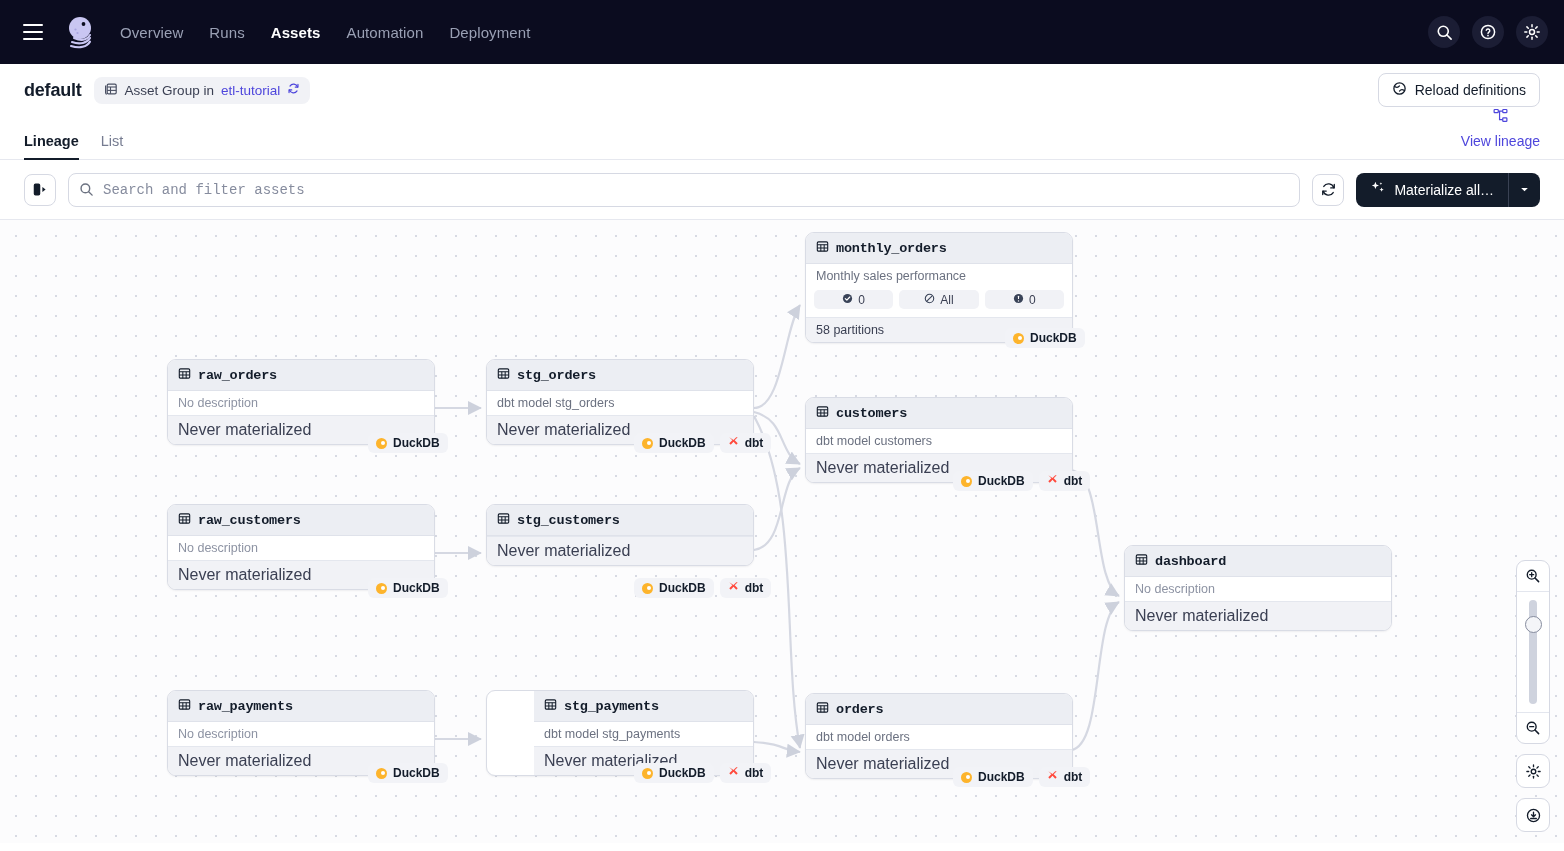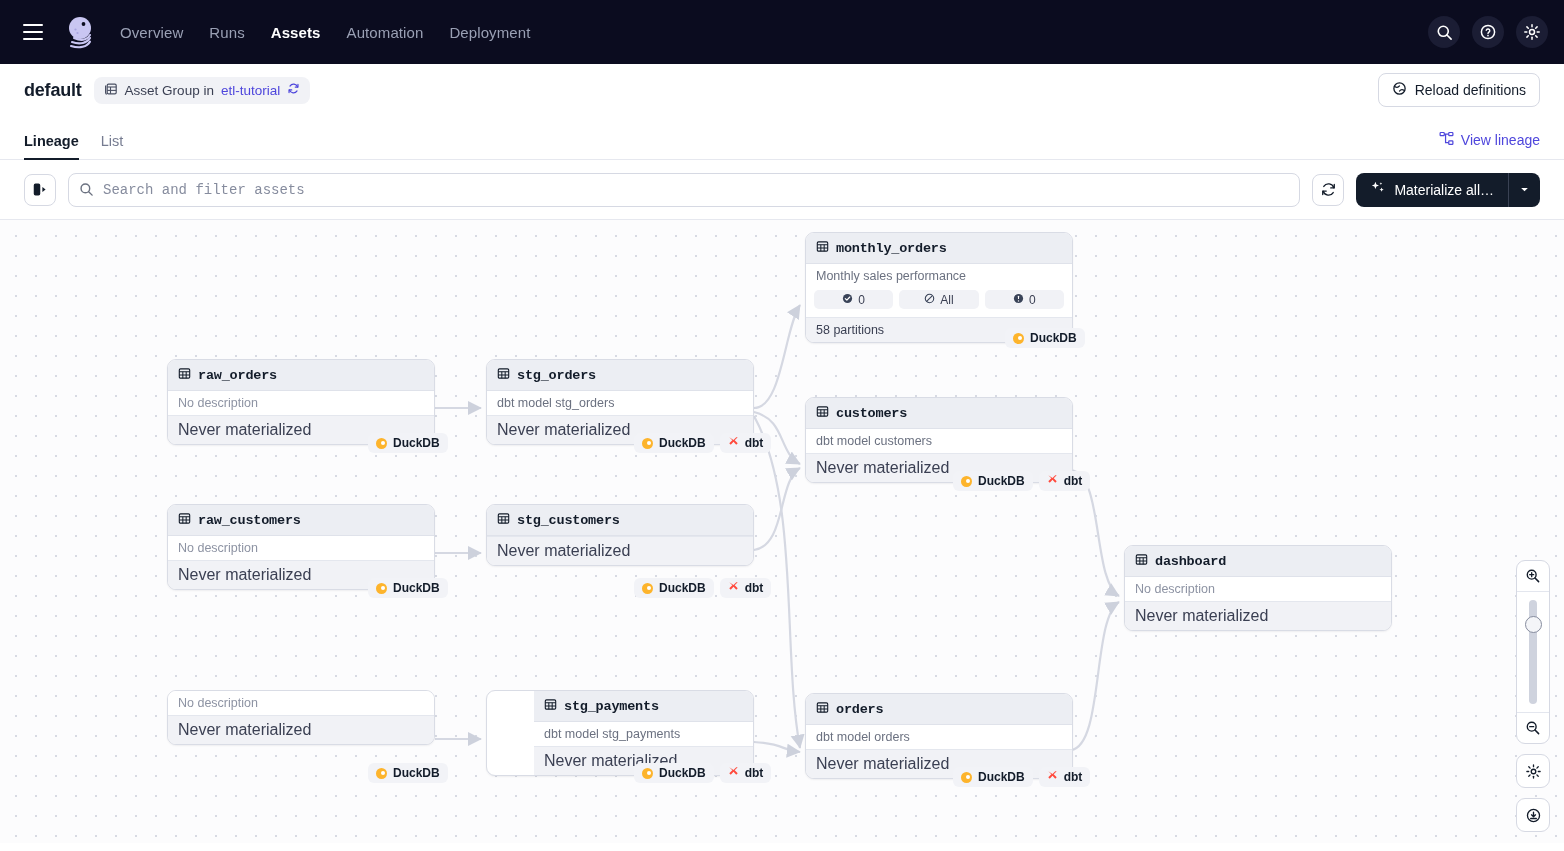--- a/index.html
+++ b/index.html
@@ -41,21 +41,21 @@
     border-radius: 8px; padding: 7px 13px; font-size: 14px; color:#131c2a; cursor:pointer;
   }
 
   
   .tabsrow { height: 44px; padding: 0 24px; display:flex; align-items:flex-end; gap: 22px;
      border-bottom: 1px solid #e6e8ef; position:relative; }
   .tab { font-size: 14.5px; color:#767c91; padding-bottom: 10px; cursor:pointer; position:relative; }
   .tab.active { color:#131c2a; font-weight:700; }
   .tab.active::after { content:""; position:absolute; left:0; right:0; bottom:-1px; height:2.5px; background:#131c2a; }
   .viewlineage { margin-left:auto; display:inline-flex; align-items:center; gap:7px;
-     color:#4e46dc; font-size:14px; padding-bottom:10px; cursor:pointer; }
+     color:#4e46dc; font-size:14px; padding-bottom:10px; cursor:pointer;flex-direction:column; }
 
   
   .toolbar { height: 60px; display:flex; align-items:center; gap: 12px; padding: 0 24px;
       border-bottom: 1px solid #e6e8ef; background:#fff;}
   .sqbtn { width: 32px; height: 32px; border:1px solid #d6d9e3; border-radius:8px; background:#fff;
       display:flex; align-items:center; justify-content:center; cursor:pointer; flex:0 0 auto;}
   .searchwrap { flex: 1 1 auto; position:relative; }
   .searchbox { width:100%; height: 34px; border:1px solid #d6d9e3; border-radius: 8px;
      padding: 0 12px 0 34px; font-size: 14px; font-family:"Liberation Mono", monospace;
      color:#131c2a; background:#fff; outline:none; }
@@ -331,20 +331,30 @@
     <div class="nstatus">Never materialized</div>
   </div>
   <div class="tagrow" style="left:368px; top:358px;">
     <span class="tag">
         <span class="dot-duck"></span>
         <span>DuckDB</span>
       </span>
   </div>
 
   <div class="node" style="left:167px; top:470px;">
+    <div class="nhead">
+      <span><svg width="13" height="13" viewBox="0 0 14 14">
+            <rect x="1.4" y="2" width="11.2" height="10" rx="1.3" stroke="#131c2a" stroke-width="1.2" fill="none"></rect>
+            <line x1="1.4" y1="5" x2="12.6" y2="5" stroke="#131c2a" stroke-width="1.1"></line>
+            <line x1="1.4" y1="8.5" x2="12.6" y2="8.5" stroke="#131c2a" stroke-width="1.1"></line>
+            <line x1="5.2" y1="5" x2="5.2" y2="12" stroke="#131c2a" stroke-width="1.1"></line>
+            <line x1="8.8" y1="5" x2="8.8" y2="12" stroke="#131c2a" stroke-width="1.1"></line>
+          </svg></span>
+      <span class="ntitle">raw_payments</span>
+    </div>
     <div class="ndesc muted">No description</div>
     <div class="nstatus">Never materialized</div>
   </div>
   <div class="tagrow" style="left:368px; top:543px;">
     <span class="tag">
         <span class="dot-duck"></span>
         <span>DuckDB</span>
       </span>
   </div>
 

